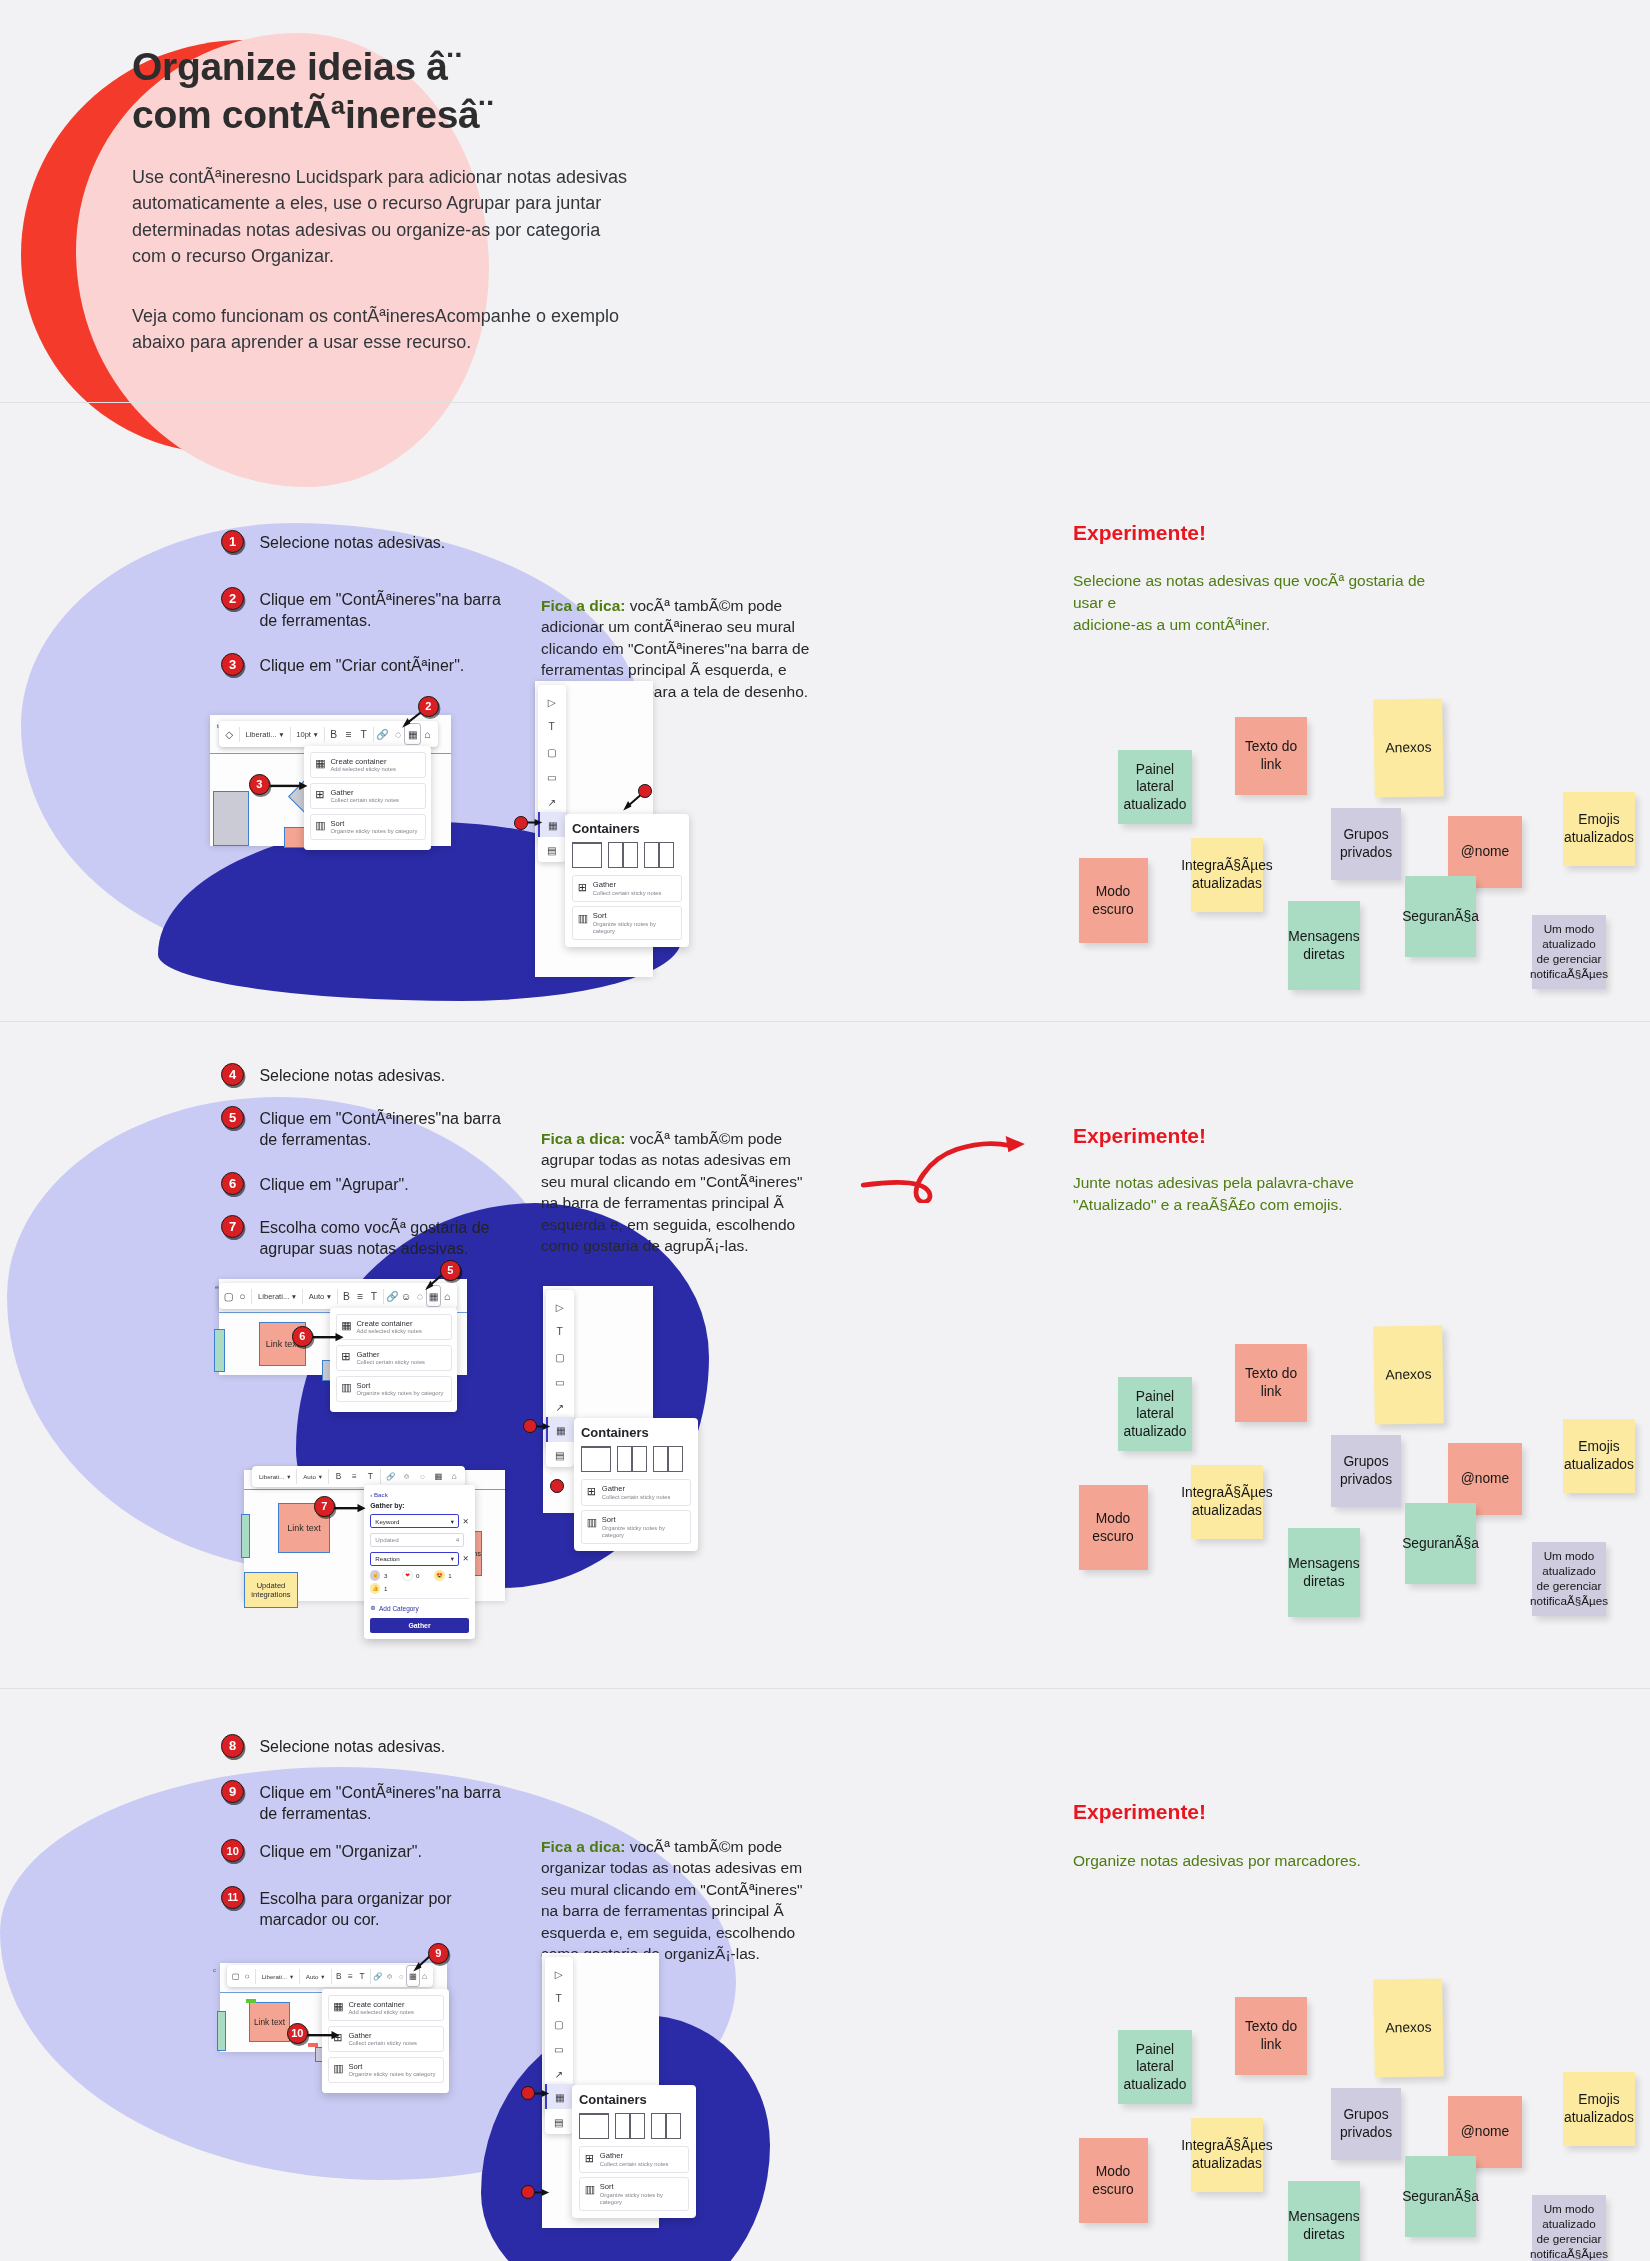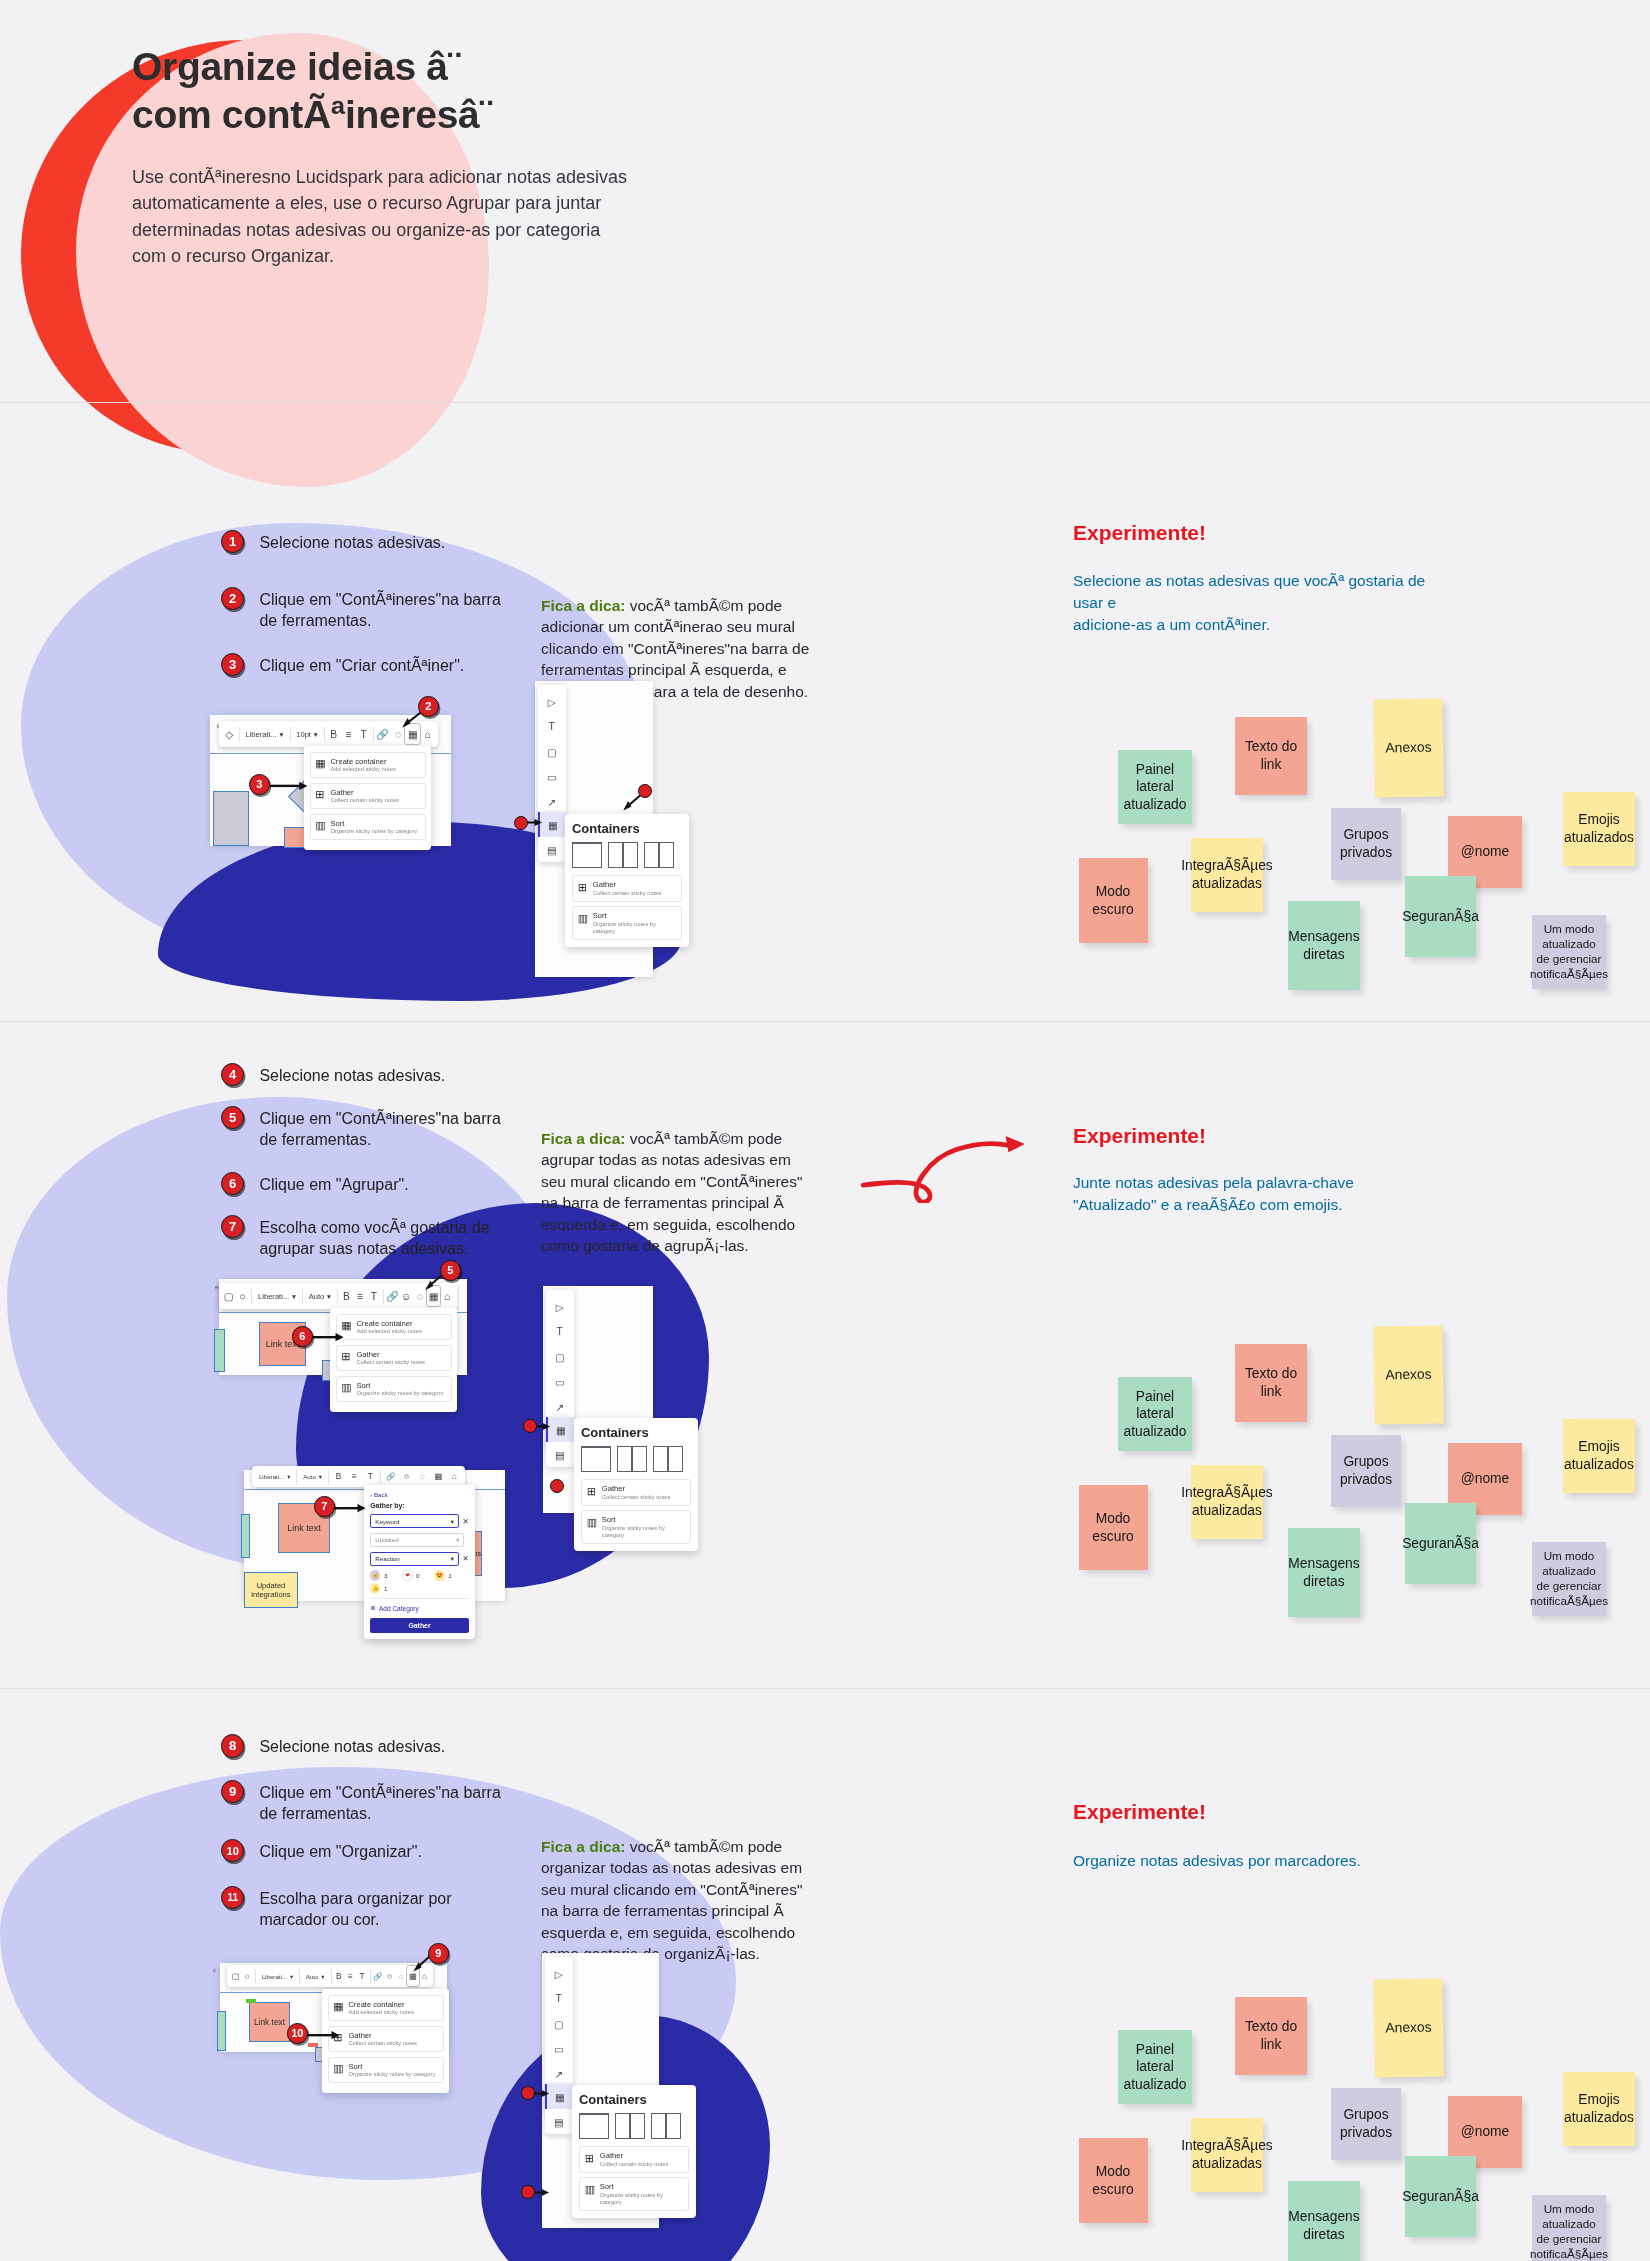--- a/index.html
+++ b/index.html
@@ -56,21 +56,21 @@
     border:1px solid #1b1b1b;
   }
   .step-txt { margin-left:15px; font-size:16px; line-height:1.32; color:#222; width:248px; padding-top:2.1px;}
 
   
   .tip { position:absolute; width:296px; font-size:15.5px; line-height:1.38; color:#26272b; }
   .tip b { color:#4d7c0f; }
 
   
   .exp-title { position:absolute; font-size:21px; font-weight:bold; color:#e8171f; }
-  .exp-body  { position:absolute; font-size:15.5px; line-height:1.42; color:#0369a1; width:385px; white-space:pre-line;}
+  .exp-body  { position:absolute; font-size:15.5px; line-height:1.42; color:#4d7c0f; width:385px; white-space:pre-line;}
 
   
   .board { position:absolute; width:578px; height:358px; }
   .sticky {
     position:absolute; display:flex; align-items:center; justify-content:center;
     text-align:center; font-size:13.8px; line-height:1.28; color:#171717;
     box-shadow:4.1px 4.8px 6.2px rgba(0,0,0,0.13); padding:4.1px;
   }
   .sticky.small { font-size:11.7px; }
 
@@ -113,20 +113,22 @@
 
 <div id="header">
   <div class="blob-red"></div>
   <div class="blob-pink"></div>
   <div id="head-title">Organize ideias â¨
 com contÃªineresâ¨</div>
   <div id="head-body">Use contÃªineresno Lucidspark para adicionar notas adesivas
 automaticamente a eles, use o recurso Agrupar para juntar
 determinadas notas adesivas ou organize-as por categoria
 com o recurso Organizar.</div>
+  <div id="head-body2">Veja como funcionam os contÃªineresAcompanhe o exemplo
+abaixo para aprender a usar esse recurso.</div>
 </div>
 
 <div class="divider" style="top:402px"></div>
 
 <div class="section" id="sec1" style="top:509px; height:481px;">
   <div class="sec-left">
     <div class="blob-purple" style="left:20.6px; top:13.8px; width:619px; height:440px;
                 border-radius:44% 56% 52% 48% / 46% 44% 56% 54%;"></div>
     <div class="blob-blue" style="left:158px; top:313px; width:523px; height:179px;
                 border-radius:52% 48% 42% 58% / 74% 66% 34% 26%;"></div>

